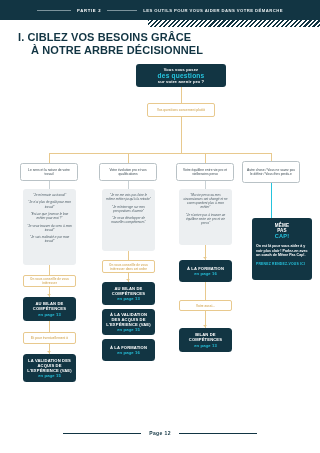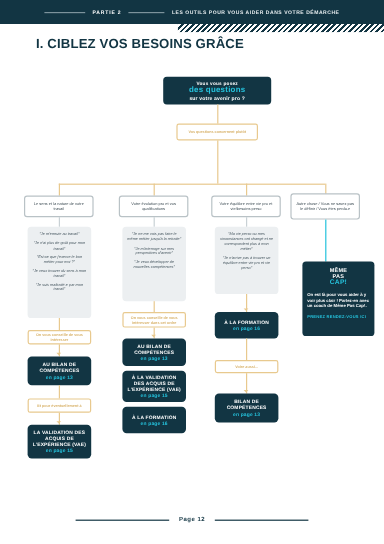--- a/index.html
+++ b/index.html
@@ -34,21 +34,21 @@
   .zigzag-teeth{
     position:absolute;left:148px;top:19px;width:172px;height:8px;
     background:
       repeating-linear-gradient(135deg,
         #123543 0 1.5px, transparent 1.5px 3.2px);
     -webkit-mask-image: linear-gradient(#000,#000);
   }
 
   
   .title{
-    position:absolute;left:30px;top:31px;width:270px;
+    position:absolute;left:18px;top:31px;width:270px;
     color:#123543;font-weight:bold;font-size:11px;line-height:12.6px;
     letter-spacing:.1px;
   }
   .title .l2{display:block;padding-left:13px;}
 
   
   .node{position:absolute;box-sizing:border-box;}
 
   .q-top{
     left:136px;top:64px;width:90px;height:23px;
@@ -140,20 +140,21 @@
     <span class="hdr-rule r1"></span>
     <span class="hdr-partie">PARTIE 2</span>
     <span class="hdr-rule r2"></span>
     <span class="hdr-sub">LES OUTILS POUR VOUS AIDER DANS VOTRE DÉMARCHE</span>
   </div>
 </div>
 <div class="zigzag-teeth"></div>
 
 <div class="title">
   <span>I. CIBLEZ VOS BESOINS GRÂCE</span>
+  <span class="l2">À NOTRE ARBRE DÉCISIONNEL</span>
 </div>
 
 <div class="node q-top">
   <span class="t1">Vous vous posez</span>
   <span class="t2">des questions</span>
   <span class="t3">sur votre avenir pro ?</span>
 </div>
 
 <div class="ln v" style="left:180.6px;top:87px;height:16px;"></div>
 

